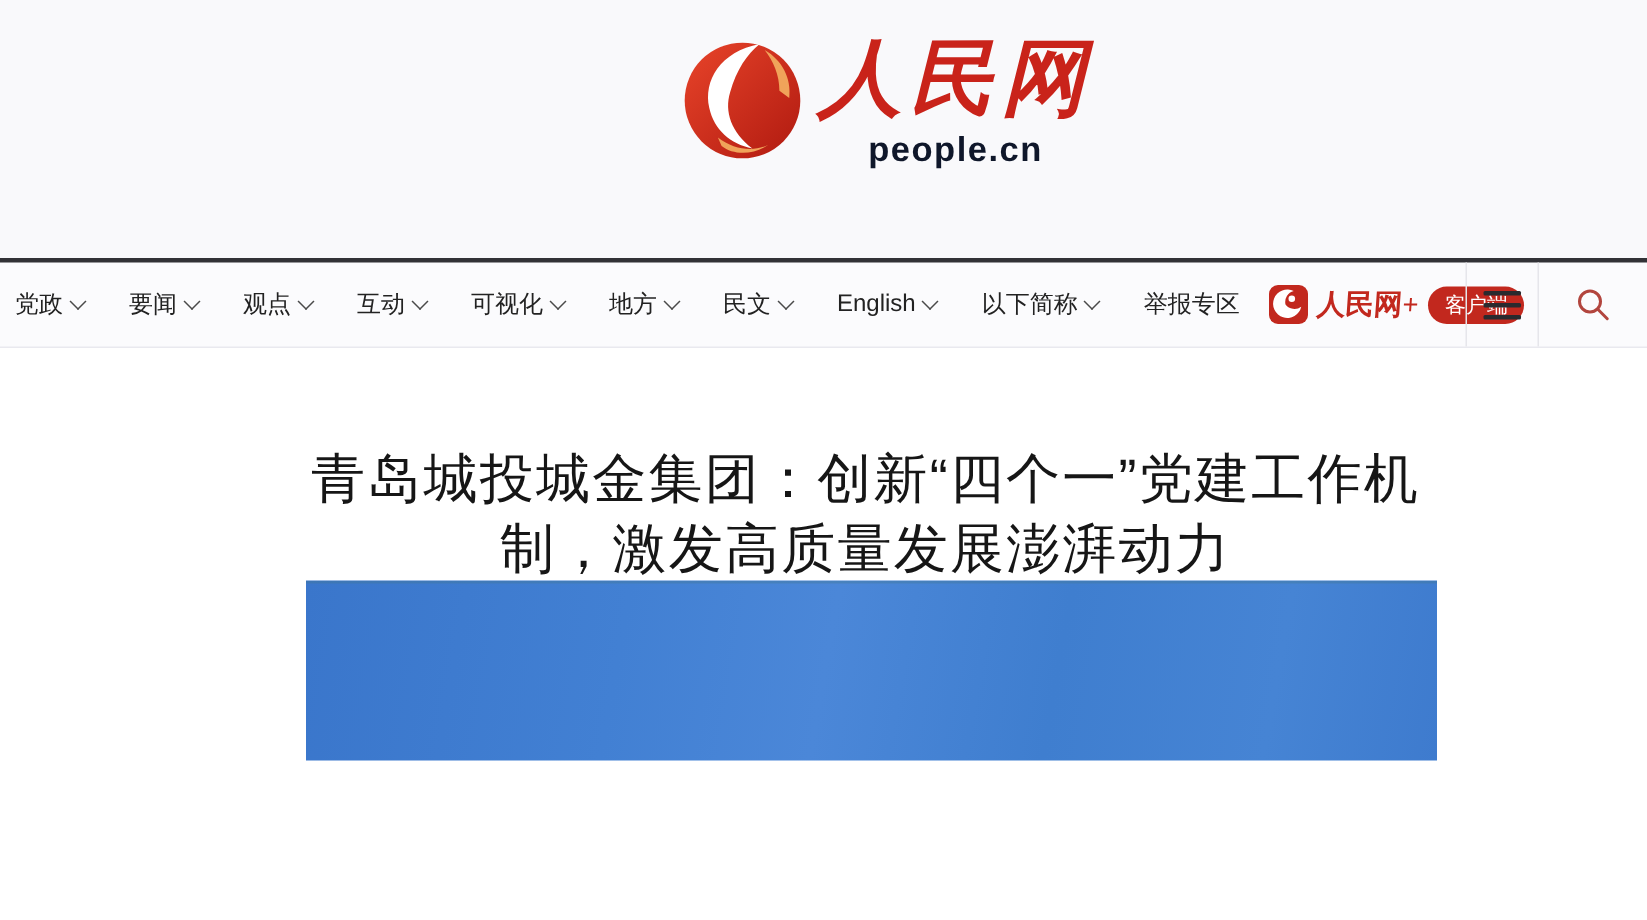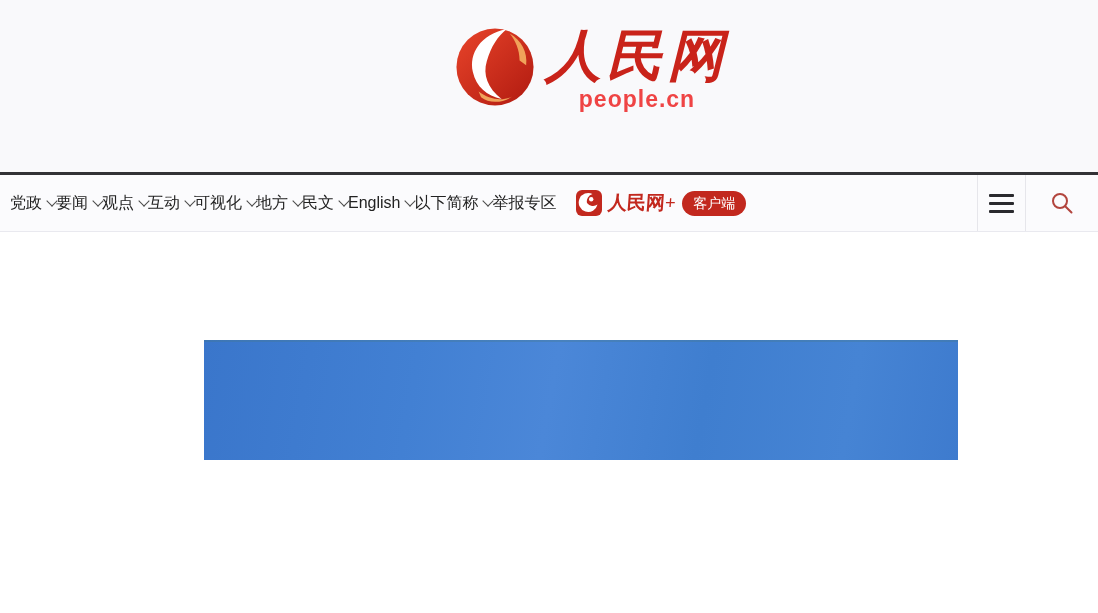--- a/index.html
+++ b/index.html
@@ -12,34 +12,34 @@
   .masthead {
     height:172px; background:#f9f9fb;
     display:flex; justify-content:center; align-items:flex-start;
     padding-top:26px;
   }
   .logo { display:flex; align-items:flex-start; margin-left:84px; cursor:pointer; }
   .logo-globe { width:82px; height:82px; flex:0 0 auto; }
   .logo-textcol { margin-left:10px; margin-top:0; text-align:center; }
   .logo-cn {
     color:#c9231a; font-size:56px; line-height:60px; font-weight:bold;
-    letter-spacing:5px; font-family:Liberation Sans, sans-serif;
+    letter-spacing:5px; font-family:Liberation Mono, monospace;
     font-style:italic;
   }
   .logo-en {
-    color:#ef4444; font-size:23px; line-height:24px; font-weight:bold;
+    color:#0f172a; font-size:23px; line-height:24px; font-weight:bold;
     letter-spacing:1px; margin-top:1px;
   }
   
   .navbar {
     position:relative; height:60px; background:#fbfbfd;
     border-top:3px solid #323236; border-bottom:1px solid #e9e9ef;
     display:flex; align-items:center; padding-left:10px;
   }
-  .nav-items { display:flex; align-items:center; }
+  .nav-items { display:flex; align-items:center; gap:30px; }
   .nav-item {
     display:flex; align-items:center; gap:6px; cursor:pointer;
     font-size:16px; color:#222; white-space:nowrap;
   }
   .chev {
     width:8px; height:8px; border-right:1.6px solid #4a4a4a; border-bottom:1.6px solid #4a4a4a;
     transform:rotate(45deg); margin-top:-5px; flex:0 0 auto;
   }
   
   .app-badge { display:flex; align-items:center; gap:6px; margin-left:20px; cursor:pointer; }
@@ -169,17 +169,17 @@
       <div class="tool-cell search">
         <svg width="24" height="24" viewBox="0 0 24 24" fill="none">
           <circle cx="10" cy="10" r="7" stroke="#b2453e" stroke-width="2"></circle>
           <line x1="15.2" y1="15.2" x2="21.5" y2="21.5" stroke="#b2453e" stroke-width="2" stroke-linecap="round"></line>
         </svg>
       </div>
     </div>
   </nav>
 
   <main class="article">
-    <h1 class="article-title"><br></h1>
+    <h1 class="article-title"><span>青岛城投城金集团：创新“四个一”党建工作机</span><br><span>制，激发高质量发展澎湃动力</span></h1>
     <div class="article-image"></div>
   </main>
 
 </div>
 
 </body></html>

